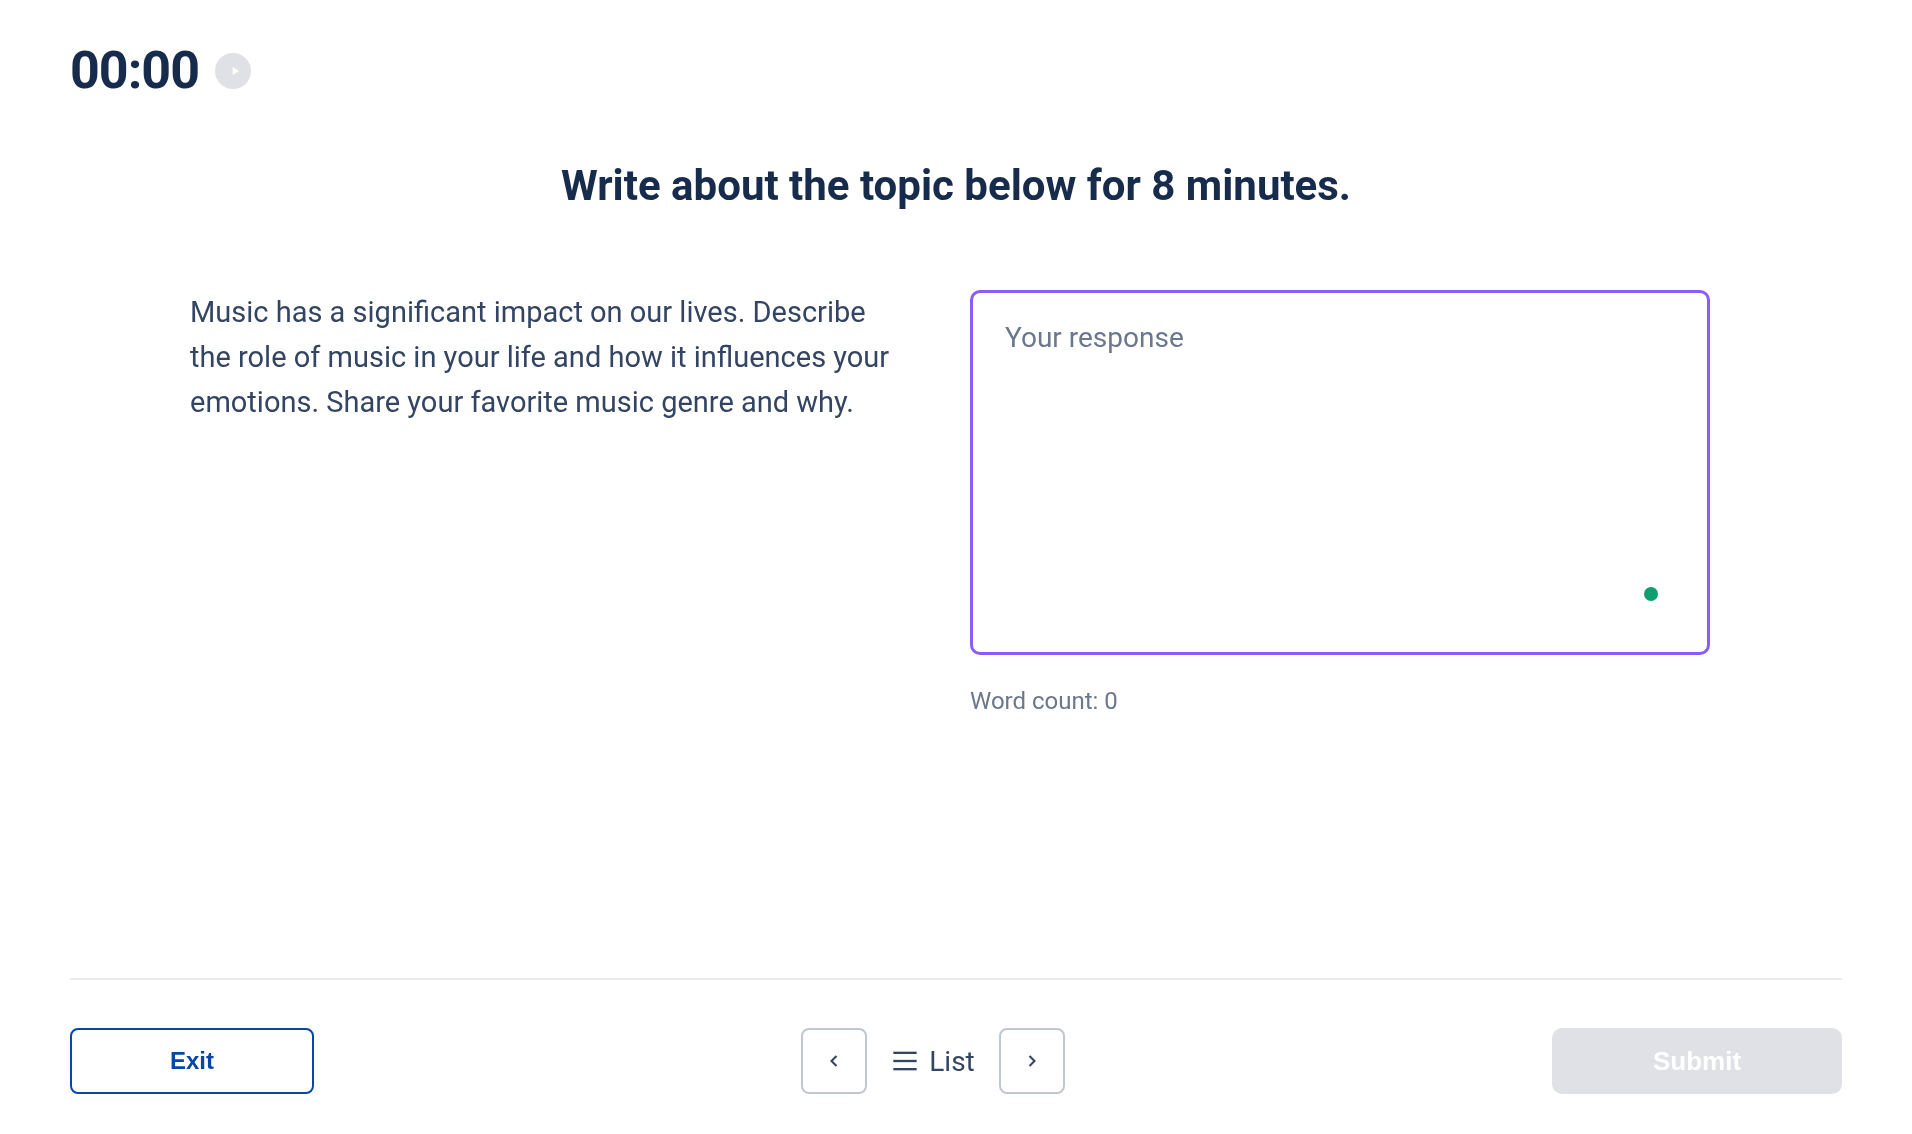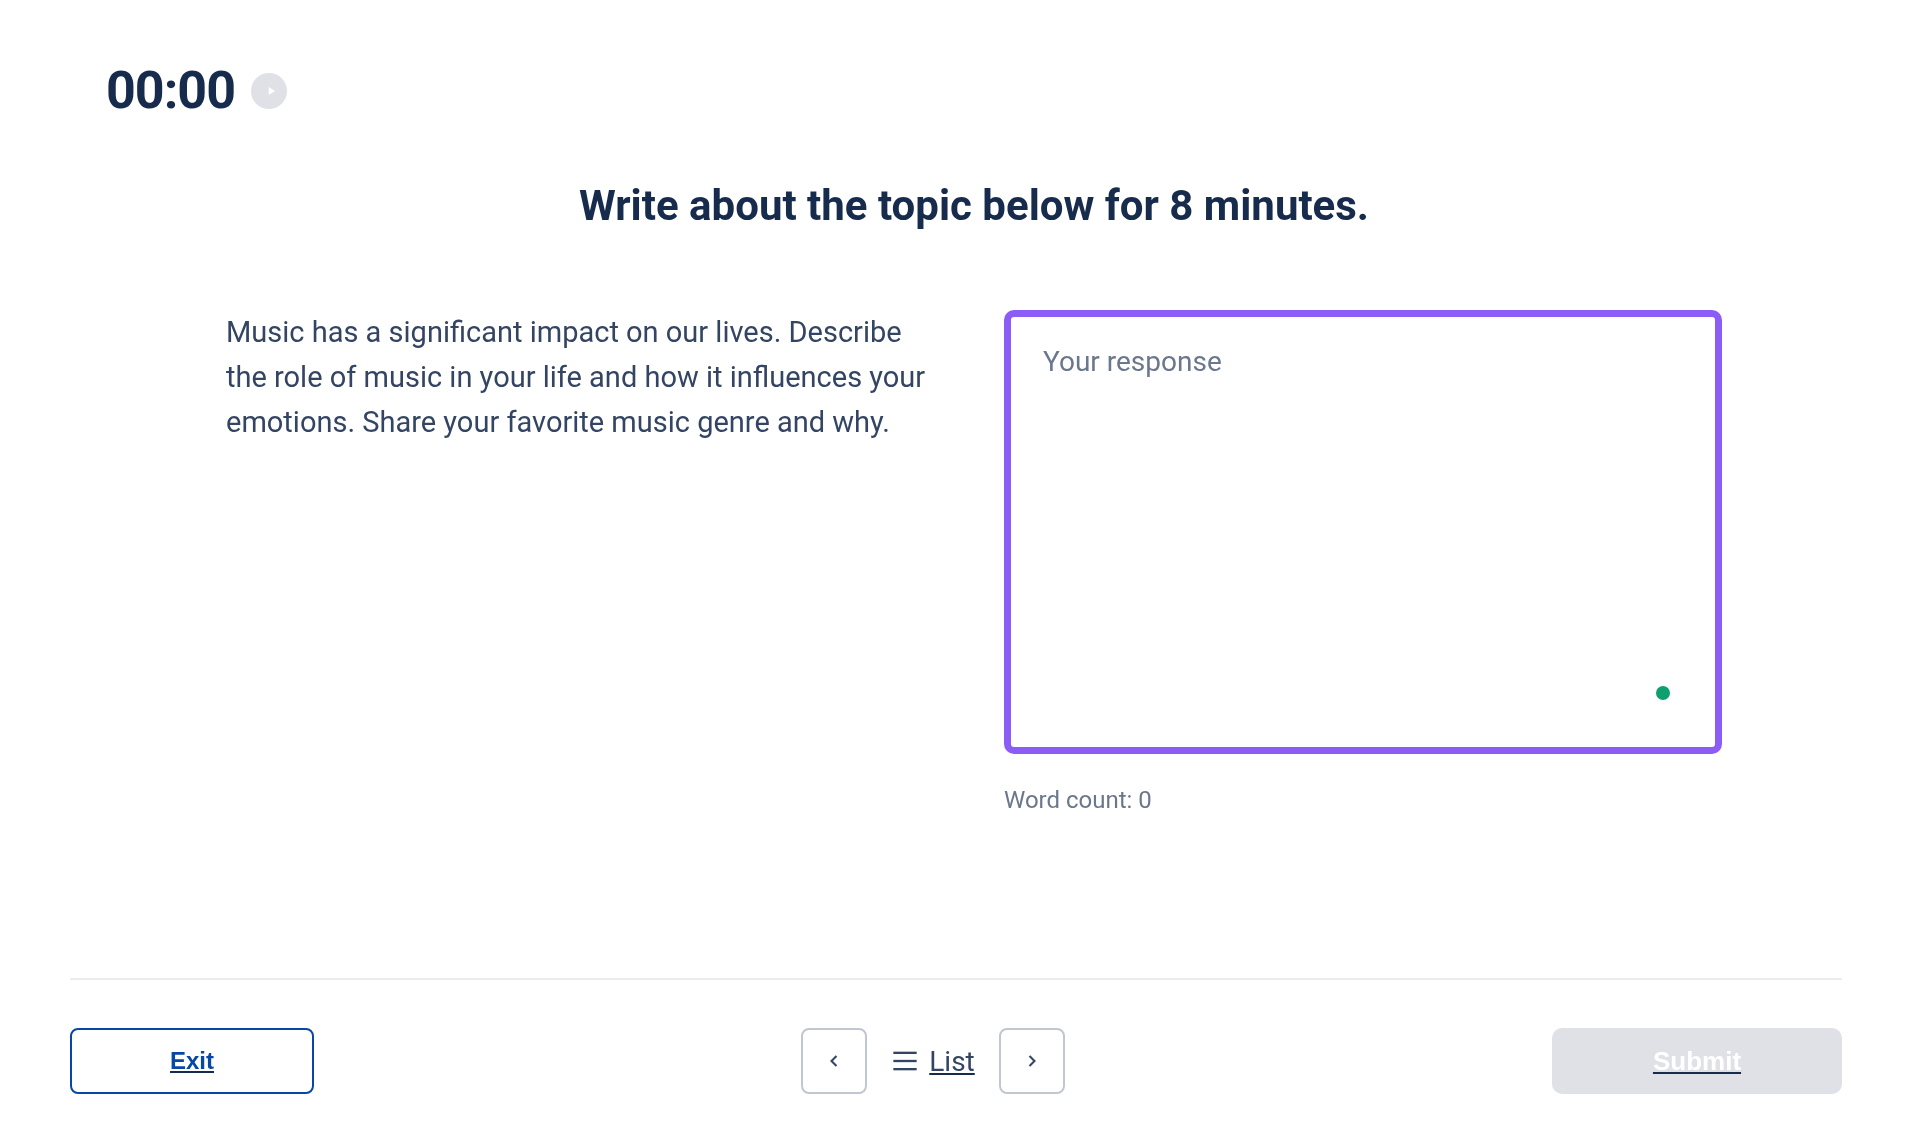--- a/index.html
+++ b/index.html
@@ -12,22 +12,21 @@
       font-family: -apple-system, BlinkMacSystemFont, "Segoe UI", Roboto, Helvetica, Arial, sans-serif;
       background: #ffffff;
       color: #172B4D;
       width: 1912px;
       height: 1134px;
       padding: 0;
       position: relative;
     }
     
     .container {
-      padding: 60px 70px 0 70px;
-      margin-left: 36px;
+      padding: 40px 70px 0 70px;
     }
     
     .timer-row {
       display: flex;
       align-items: center;
       gap: 16px;
       margin-bottom: 60px;
     }
     
     .timer {
@@ -81,22 +80,22 @@
       font-weight: 400;
     }
     
     .response-section {
       flex: 1;
       max-width: 740px;
     }
     
     .response-textarea {
       width: 100%;
-      height: 444px;
-      border: 7px solid #8b5cf6;
+      height: 365px;
+      border: 3px solid #8b5cf6;
       border-radius: 10px;
       padding: 28px 32px;
       font-size: 28px;
       font-family: inherit;
       color: #172B4D;
       resize: none;
       outline: none;
       position: relative;
     }
     
@@ -133,21 +132,20 @@
     .footer {
       position: absolute;
       bottom: 40px;
       left: 70px;
       right: 70px;
       border-top: 2px solid #EBECF0;
       padding-top: 48px;
       display: flex;
       align-items: flex-end;
       justify-content: space-between;
-      text-decoration: underline;
     }
     
     .exit-button {
       width: 244px;
       height: 66px;
       border: 2px solid #0747A6;
       border-radius: 8px;
       background: #ffffff;
       color: #0747A6;
       font-size: 24px;

